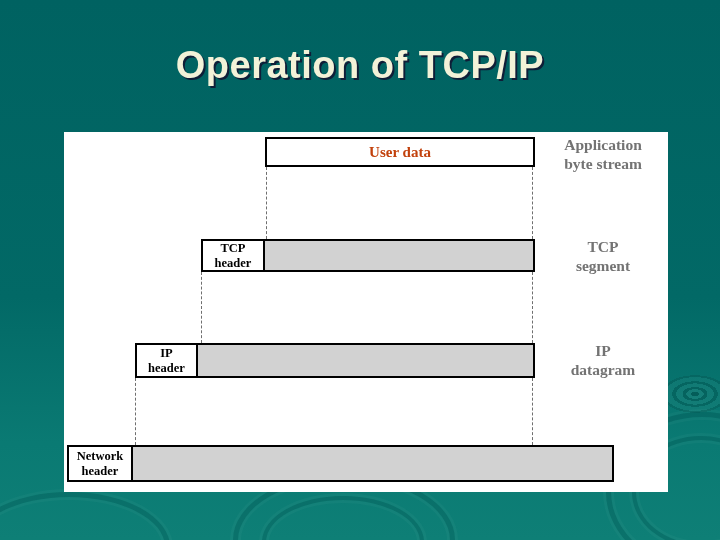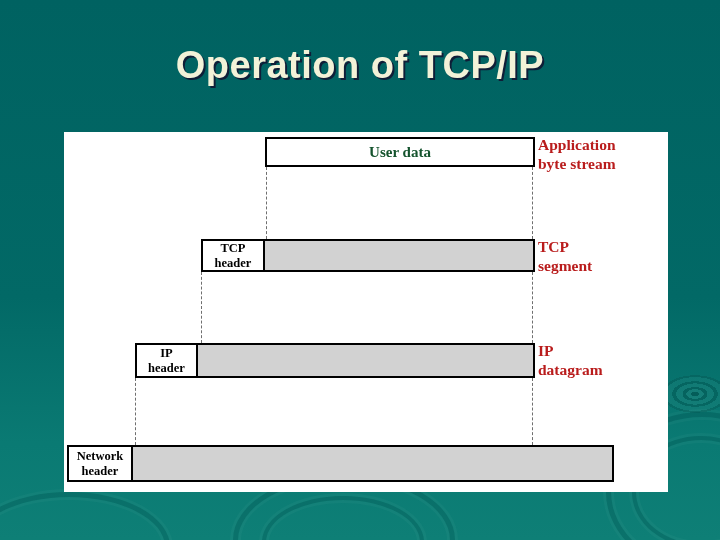--- a/index.html
+++ b/index.html
@@ -34,21 +34,21 @@
   #ripple-f { left:-32px; top:492px; width:192px; height:100px; }
 
   .panel {
     position:absolute; left:64px; top:132px; width:604px; height:360px;
     background:#ffffff;
   }
   .ubox {
     position:absolute; left:201px; top:5px; width:270px; height:30px;
     border:2px solid #000; background:#fff; box-sizing:border-box;
     display:flex; align-items:center; justify-content:center;
-    font-weight:bold; font-size:15px; color:#14532d;
+    font-weight:bold; font-size:15px; color:#c2410c;
   }
   .row {
     position:absolute; border:2px solid #000; box-sizing:border-box;
     display:flex; background:#d2d2d2;
   }
   .row .hdr {
     background:#fff; border-right:2px solid #000; box-sizing:border-box;
     display:flex; align-items:center; justify-content:center; text-align:center;
     font-weight:bold; font-size:12.5px; line-height:1.15; color:#000;
     white-space:pre-line; flex:0 0 auto;
@@ -63,22 +63,22 @@
 
   .conn { position:absolute; width:0; border-left:1px dashed #6f6f6f; }
   #c1l { left:202px; top:35px;  height:72px; }
   #c1r { left:468px; top:35px;  height:72px; }
   #c2l { left:137px; top:140px; height:71px; }
   #c2r { left:468px; top:140px; height:71px; }
   #c3l { left:71px;  top:246px; height:67px; }
   #c3r { left:468px; top:246px; height:67px; }
 
   .side {
-    position:absolute; left:474px; width:130px; text-align:left;
-    font-weight:bold; font-size:15.5px; line-height:1.25; color:#b91c1c;
+    position:absolute; left:474px; width:130px; text-align:center;
+    font-weight:bold; font-size:15.5px; line-height:1.25; color:#737373;
     white-space:pre-line;
   }
   #side-0 { top:3px; }
   #side-1 { top:105px; }
   #side-2 { top:209px; }
   #side-3 { top:311px; }
 </style>
 </head>
 <body>
 

